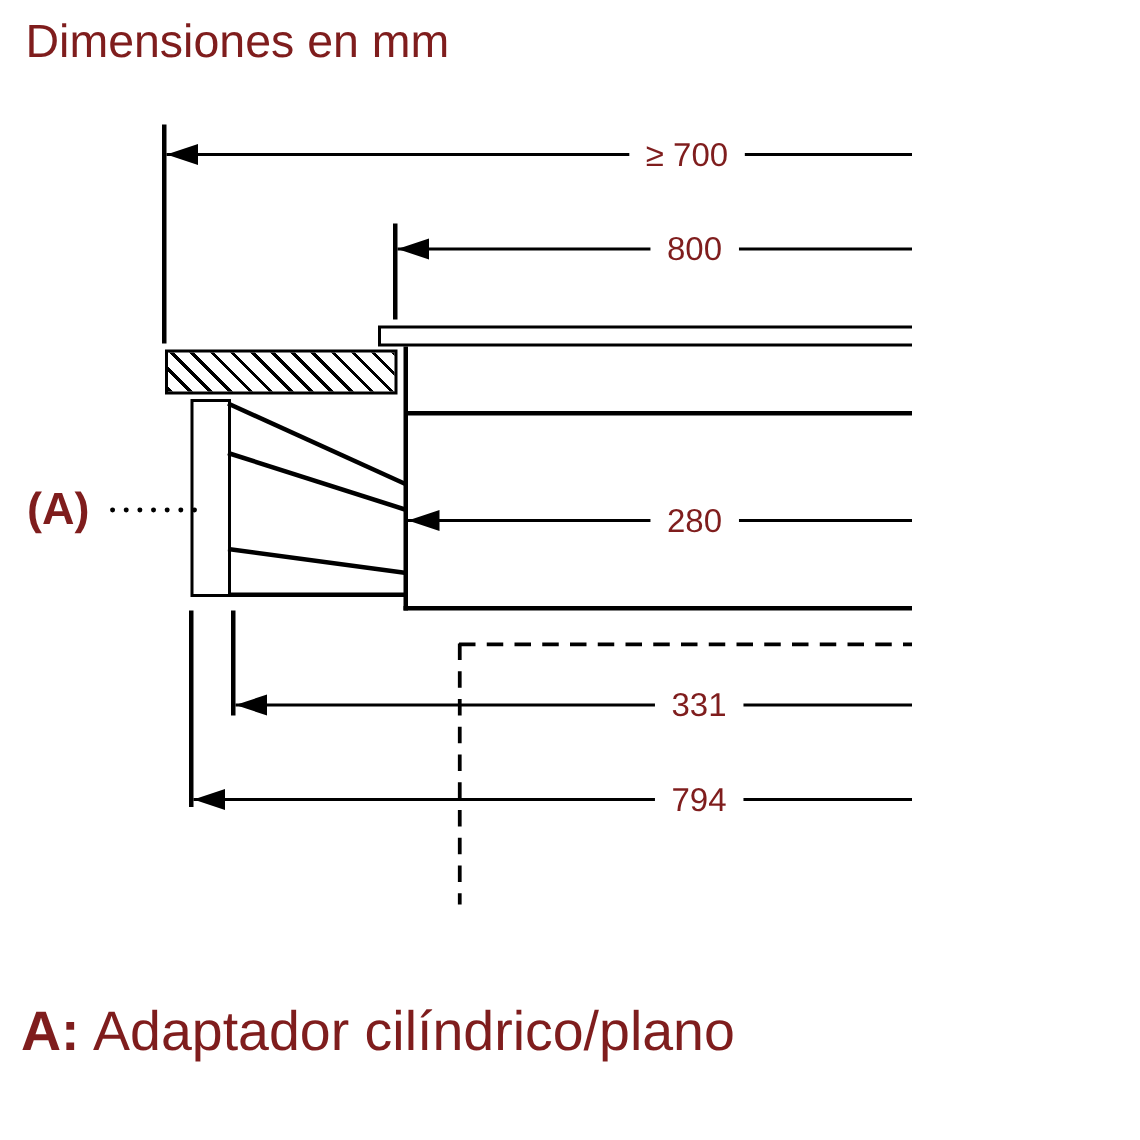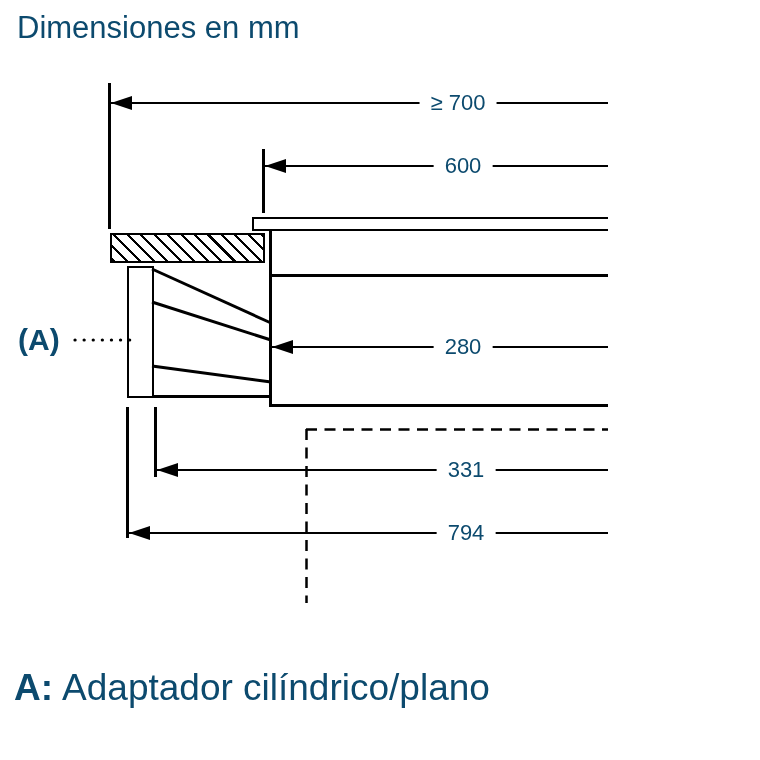--- a/index.html
+++ b/index.html
@@ -1,18 +1,18 @@
 <!DOCTYPE html>
 <html><head>
 <meta charset="utf-8">
 <style>
   html,body{margin:0;padding:0;background:#ffffff;}
   .canvas{
     position:relative;width:608px;height:760px;background:#ffffff;
-    font-family:"Liberation Sans",sans-serif;color:#0c4a6e;overflow:hidden;
+    font-family:"Liberation Sans",sans-serif;color:#7f1d1d;overflow:hidden;
   }
   .title{position:absolute;left:17px;top:11px;font-size:31px;line-height:1.1;white-space:nowrap;}
   .note{position:absolute;left:14px;top:668px;font-size:37px;line-height:1.1;white-space:nowrap;}
   .note .k{font-weight:bold;margin-right:9px;}
   .callout{position:absolute;left:18px;top:322px;font-size:30px;font-weight:bold;line-height:1.2;white-space:nowrap;}
 
   
   .overlay{position:absolute;left:0;top:0;z-index:3;}
   .box{position:absolute;box-sizing:border-box;border:2.5px solid #000;background:#fff;z-index:2;}
   .hatch{background-image:repeating-linear-gradient(45deg,#000 0,#000 2.2px,transparent 2.2px,transparent 9.5px);}
@@ -73,21 +73,21 @@
   <div class="dline" style="left:111px;top:101.75px;width:612px"></div>
   <div class="arrL" style="left:111px;top:96px"></div>
   <div class="arrR" style="left:702px;top:96px"></div>
   <div class="dlabel" style="left:458px;top:103px">≥ 700</div>
 
   <div class="eline" style="left:262px;top:149px;height:64px"></div>
   <div class="eline" style="left:661.75px;top:149px;height:63px"></div>
   <div class="dline" style="left:265px;top:164.75px;width:396px"></div>
   <div class="arrL" style="left:265px;top:159px"></div>
   <div class="arrR" style="left:640px;top:159px"></div>
-  <div class="dlabel" style="left:463px;top:166px">600</div>
+  <div class="dlabel" style="left:463px;top:166px">800</div>
 
   <div class="dline" style="left:272px;top:345.75px;width:382px"></div>
   <div class="arrL" style="left:272px;top:340px"></div>
   <div class="arrR" style="left:633px;top:340px"></div>
   <div class="dlabel" style="left:463px;top:347px">280</div>
 
   <div class="eline" style="left:661.75px;top:266px;height:283px"></div>
 
   <div class="eline" style="left:154px;top:407px;height:70px"></div>
   <div class="dline" style="left:157px;top:468.75px;width:505px"></div>

